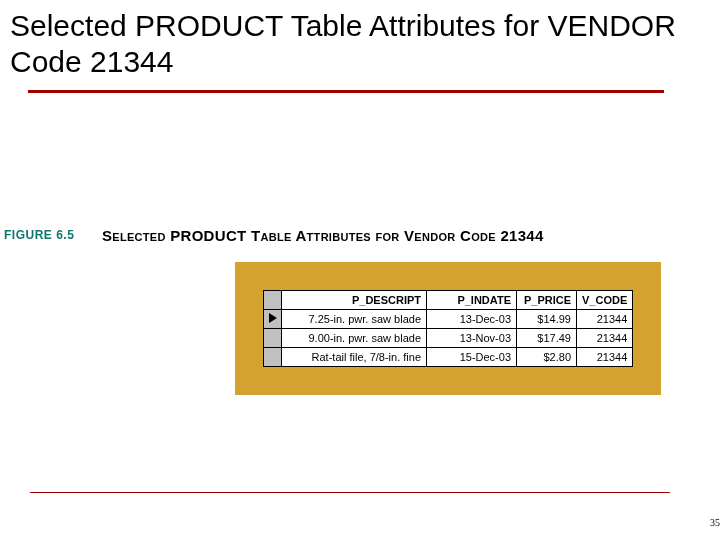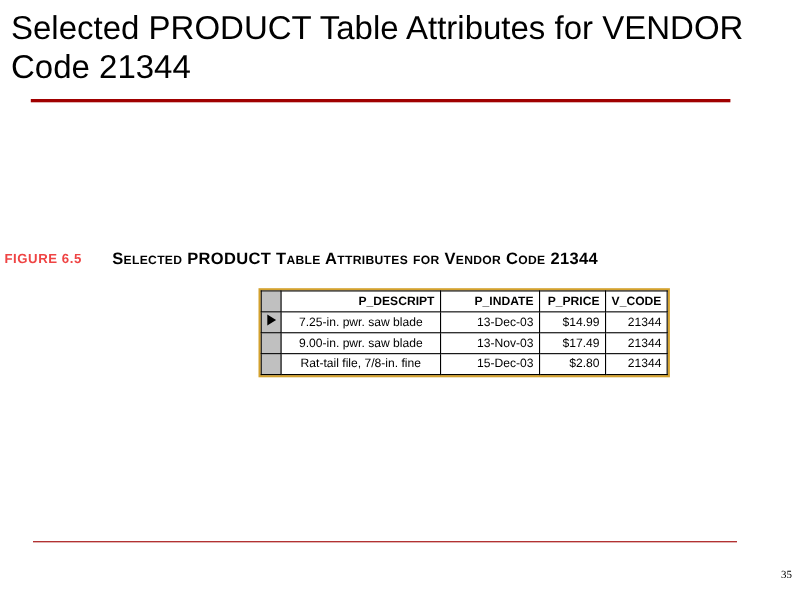--- a/index.html
+++ b/index.html
@@ -39,41 +39,41 @@
       top: 228px;
       width: 720px;
       height: 20px;
     }
     .figure-num {
       position: absolute;
       left: 4px;
       top: 0;
       font-size: 12px;
       font-weight: bold;
-      color: #ef4444;
+      color: #0f766e;
       font-family: Arial, sans-serif;
       letter-spacing: 0.5px;
     }
     .figure-caption {
       position: absolute;
       left: 102px;
       top: -1px;
       font-size: 15px;
       font-weight: bold;
       color: #000;
       font-family: Arial, sans-serif;
       font-variant: small-caps;
       letter-spacing: 0.3px;
     }
     .table-wrap {
       position: absolute;
       left: 235px;
       top: 262px;
       background: #d4a22e;
-      padding: 2px;
+      padding: 28px;
     }
     .db-table {
       border-collapse: collapse;
       background: #fff;
       font-family: Arial, sans-serif;
       font-size: 11px;
     }
     .db-table th, .db-table td {
       border: 1px solid #000;
       height: 18px;
@@ -91,21 +91,21 @@
     }
     .db-table td.row-sel {
       width: 18px;
       text-align: center;
       background: #c0c0c0;
       padding: 0;
     }
     .db-table td {
       padding: 0 5px;
     }
-    .col-desc { width: 145px; text-align: center; }
+    .col-desc { width: 145px; text-align: right; }
     th.col-desc { text-align: right; }
     .col-indate { width: 90px; text-align: right; }
     .col-price { width: 60px; text-align: right; }
     .col-vcode { width: 55px; text-align: right; }
     .ptr {
       display: inline-block;
       width: 0;
       height: 0;
       border-top: 5px solid transparent;
       border-bottom: 5px solid transparent;

